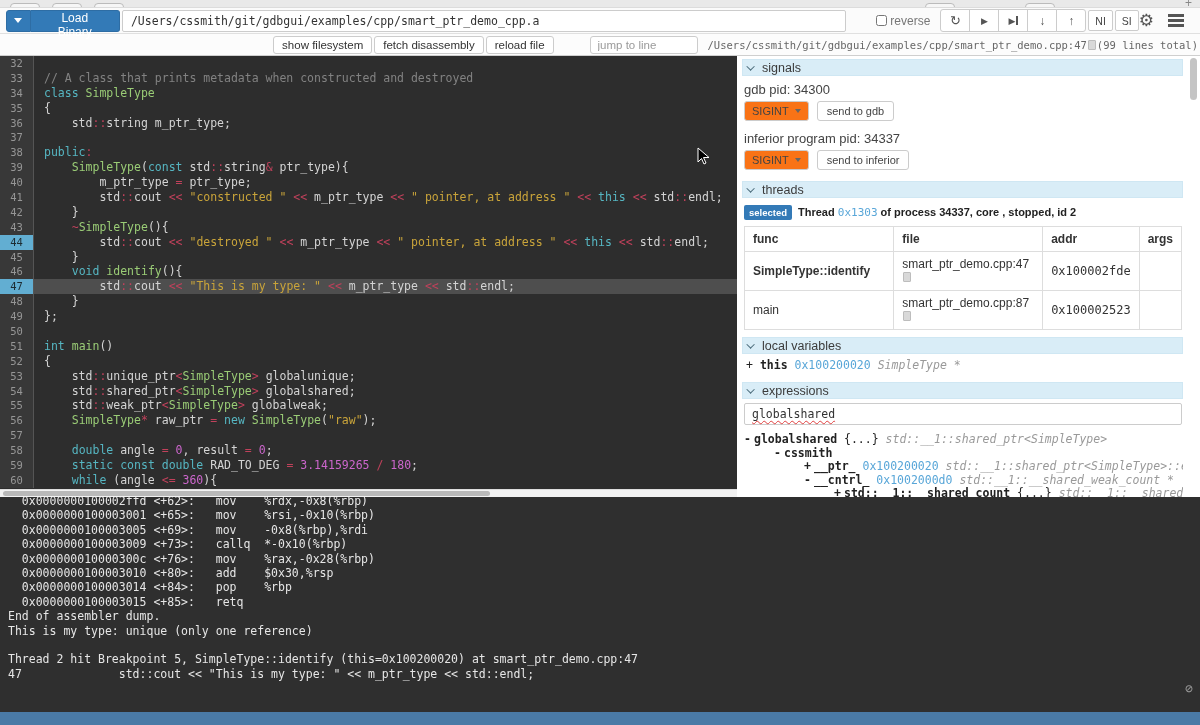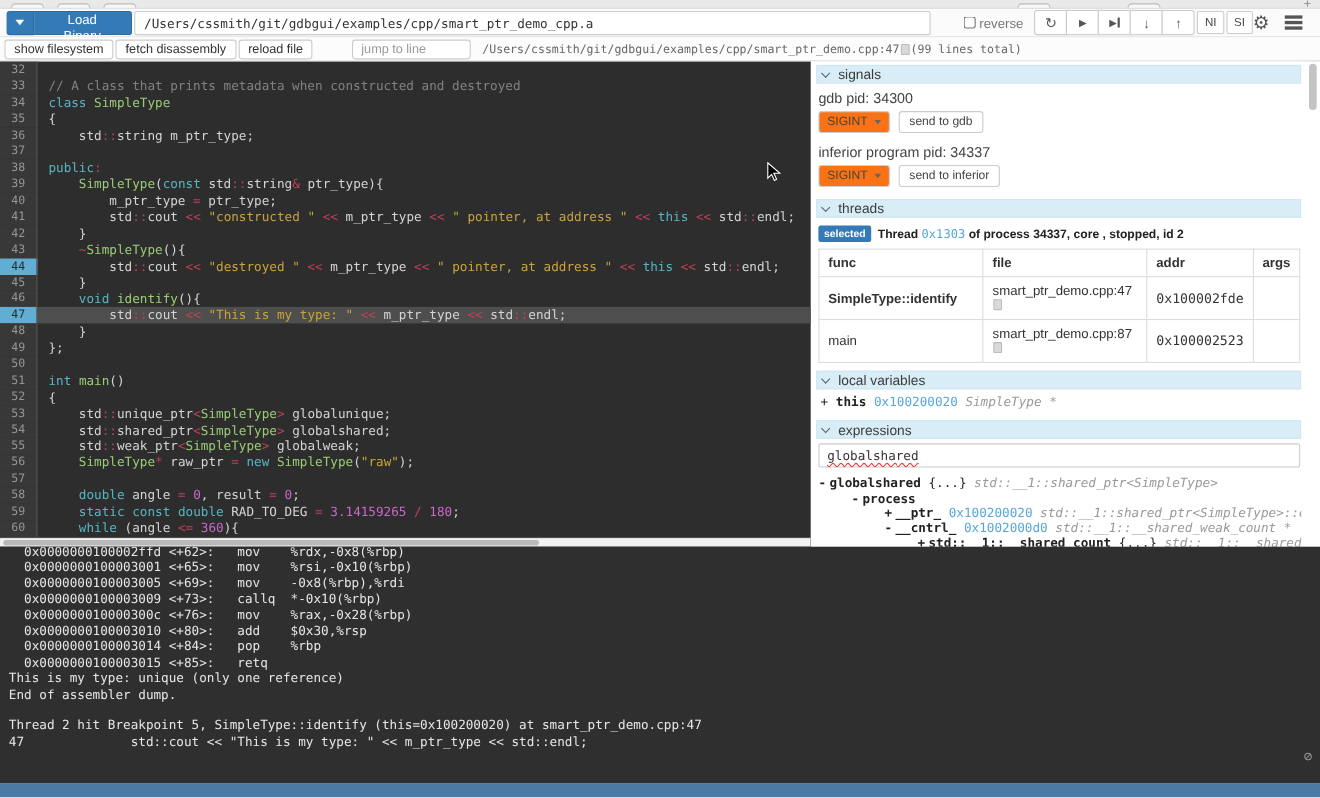--- a/index.html
+++ b/index.html
@@ -24,21 +24,21 @@
   .ctl-btn { width:30px; height:23px; background:#fff; border:1px solid #ccc; margin-left:-1px; font-size:11px; color:#555; display:flex; align-items:center; justify-content:center; cursor:pointer; }
   .ctl-btn:first-child { border-radius:3px 0 0 3px; margin-left:0; }
   .ctl-btn:last-child { border-radius:0 3px 3px 0; }
   .mini-btn { height:21px; background:#fff; border:1px solid #ccc; border-radius:2px; font-size:10.5px; color:#444; padding:0 6px; margin-left:2px; cursor:pointer; }
   .bar-sep { display:inline-block; width:2px; height:9px; background:#555; margin-left:1px; }
   .gear { margin-left:auto; font-size:17px; color:#555; cursor:pointer; line-height:1; }
   .burger { margin:0 10px 0 14px; cursor:pointer; }
   .burger div { width:16px; height:2.5px; background:#555; margin:2.5px 0; }
 
   
-  .toolbar2 { height:22px; background:#fcfcfc; display:flex; align-items:center; padding:0 2px; border-bottom:1px solid #cfcfcf; }
+  .toolbar2 { height:22px; background:#fcfcfc; display:flex; align-items:center; padding:0 2px; border-bottom:1px solid #cfcfcf;justify-content:flex-end; }
   .t2-btn { height:18px; background:#fff; border:1px solid #ccc; border-radius:3px; font-size:11.5px; color:#333; padding:0 8px; margin-left:2px; cursor:pointer; white-space:nowrap; }
   .jump-input { width:108px; height:18px; border:1px solid #ccc; border-radius:3px; font-size:11.5px; padding:0 7px; margin-left:36px; color:#333; }
   .jump-input::placeholder { color:#9a9a9a; }
   .path-text { font-family:"DejaVu Sans Mono", monospace; font-size:10.5px; color:#666; margin-left:10px; display:flex; align-items:center; white-space:nowrap; }
   .copy-icon { display:inline-block; width:8px; height:10px; background:#d9d9d9; border:1px solid #bdbdbd; border-radius:1px; margin:0 1px; }
 
   
   .main { position:relative; height:441px; display:flex; background:#fff; }
 
   
@@ -284,21 +284,21 @@
       <div class="panel-header">
         <span class="chev"></span>
         <span>expressions</span>
       </div>
       <div class="panel-body" style="padding-top:1px;">
         <div class="expr-input">
             <span>globalshared</span>
           </div>
         <div class="tree" id="expr-tree">
             <div class="tree-row" style="padding-left: 0px;"><span class="sign">-</span><span class="nm">globalshared </span><span>{...} </span><span class="type-it">std::__1::shared_ptr&lt;SimpleType&gt;</span></div>
-            <div class="tree-row" style="padding-left: 30px;"><span class="sign">-</span><span class="nm">process</span></div>
+            <div class="tree-row" style="padding-left: 30px;"><span class="sign">-</span><span class="nm">cssmith</span></div>
             <div class="tree-row" style="padding-left: 60px;"><span class="sign">+</span><span class="nm">__ptr_ </span><span class="mono-addr">0x100200020 </span><span class="type-it">std::__1::shared_ptr&lt;SimpleType&gt;::element_ty</span></div>
             <div class="tree-row" style="padding-left: 60px;"><span class="sign">-</span><span class="nm">__cntrl_ </span><span class="mono-addr">0x1002000d0 </span><span class="type-it">std::__1::__shared_weak_count *</span></div>
             <div class="tree-row" style="padding-left: 90px;"><span class="sign">+</span><span class="nm">std::__1::__shared_count </span><span>{...} </span><span class="type-it">std::__1::__shared_count</span></div>
           </div>
 
       </div>
     </div>
 
     <div class="side-scroll">
         <div class="thumb"></div>
@@ -308,22 +308,22 @@
   <div class="console" id="console">
     <span class="status-icon">⊘</span>
   <div class="line" style="margin-top: -7px;">  0x0000000100002ffd &lt;+62&gt;:   mov    %rdx,-0x8(%rbp)</div>
       <div class="line">  0x0000000100003001 &lt;+65&gt;:   mov    %rsi,-0x10(%rbp)</div>
       <div class="line">  0x0000000100003005 &lt;+69&gt;:   mov    -0x8(%rbp),%rdi</div>
       <div class="line">  0x0000000100003009 &lt;+73&gt;:   callq  *-0x10(%rbp)</div>
       <div class="line">  0x000000010000300c &lt;+76&gt;:   mov    %rax,-0x28(%rbp)</div>
       <div class="line">  0x0000000100003010 &lt;+80&gt;:   add    $0x30,%rsp</div>
       <div class="line">  0x0000000100003014 &lt;+84&gt;:   pop    %rbp</div>
       <div class="line">  0x0000000100003015 &lt;+85&gt;:   retq</div>
+      <div class="line">End of assembler dump.</div>
       <div class="line">This is my type: unique (only one reference)</div>
-      <div class="line">End of assembler dump.</div>
       <div class="line"> </div>
       <div class="line">Thread 2 hit Breakpoint 5, SimpleType::identify (this=0x100200020) at smart_ptr_demo.cpp:47</div>
       <div class="line">47              std::cout &lt;&lt; "This is my type: " &lt;&lt; m_ptr_type &lt;&lt; std::endl;</div>
       <div class="line"> </div>
     </div>
   <div class="bottom-bar"></div>
 
   <svg class="cursor-arrow" width="13" height="19">
     <polygon points="1,1 1,15 4.5,11.5 7,17 9,16 6.5,10.5 12,10.5" fill="#000" stroke="#fff" stroke-width="1"></polygon>
   </svg>

